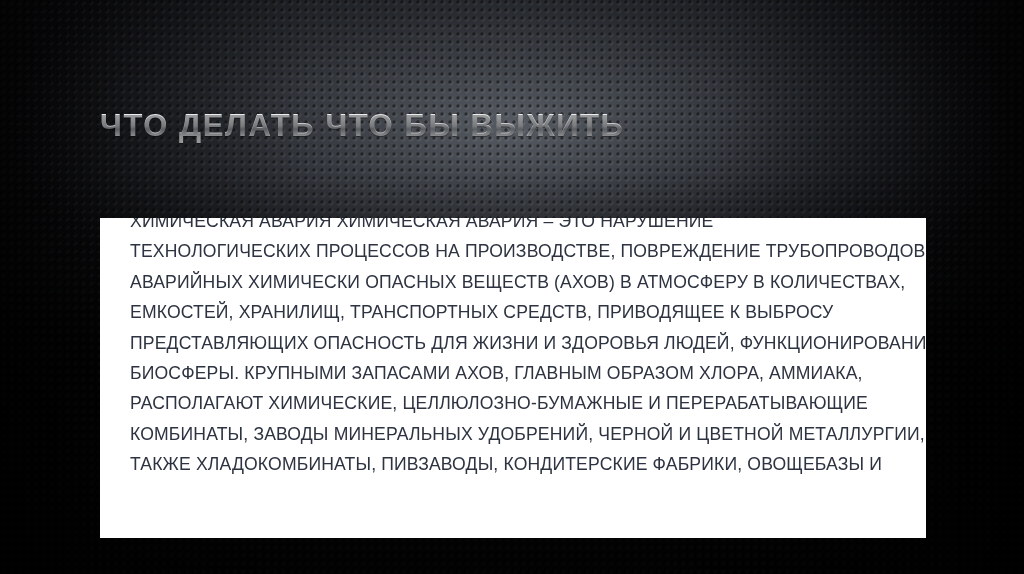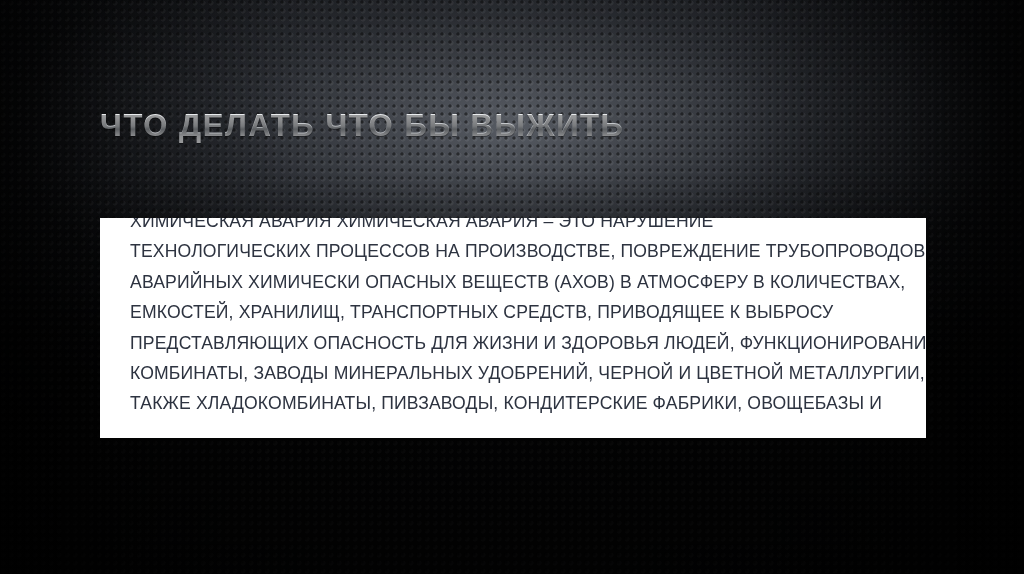--- a/index.html
+++ b/index.html
@@ -71,21 +71,21 @@
     -webkit-text-fill-color: transparent;
     text-shadow: 0 1px 0 rgba(0,0,0,0.35);
   }
 
   
   .content-box {
     position: absolute;
     left: 100px;
     top: 218px;
     width: 826px;
-    height: 220px;
+    height: 320px;
     background: #ffffff;
     overflow: hidden;
   }
   .content-inner {
     position: absolute;
     left: 30px;
     top: -12px;
     width: 768px;
   }
   .body-line {
@@ -108,19 +108,21 @@
 
   <div class="title">Что делать что бы выжить</div>
 
   <div class="content-box">
     <div class="content-inner">
       <div class="body-line">Химическая авария Химическая авария – это нарушение</div>
       <div class="body-line">технологических процессов на производстве, повреждение трубопроводов,</div>
       <div class="body-line">аварийных химически опасных веществ (АХОВ) в атмосферу в количествах,</div>
       <div class="body-line">емкостей, хранилищ, транспортных средств, приводящее к выбросу</div>
       <div class="body-line">представляющих опасность для жизни и здоровья людей, функционирования</div>
+      <div class="body-line">биосферы. Крупными запасами АХОВ, главным образом хлора, аммиака,</div>
+      <div class="body-line">располагают химические, целлюлозно-бумажные и перерабатывающие</div>
       <div class="body-line">комбинаты, заводы минеральных удобрений, черной и цветной металлургии, а</div>
       <div class="body-line">также хладокомбинаты, пивзаводы, кондитерские фабрики, овощебазы и</div>
 
     </div>
   </div>
 
 </div>
 
 </body></html>

